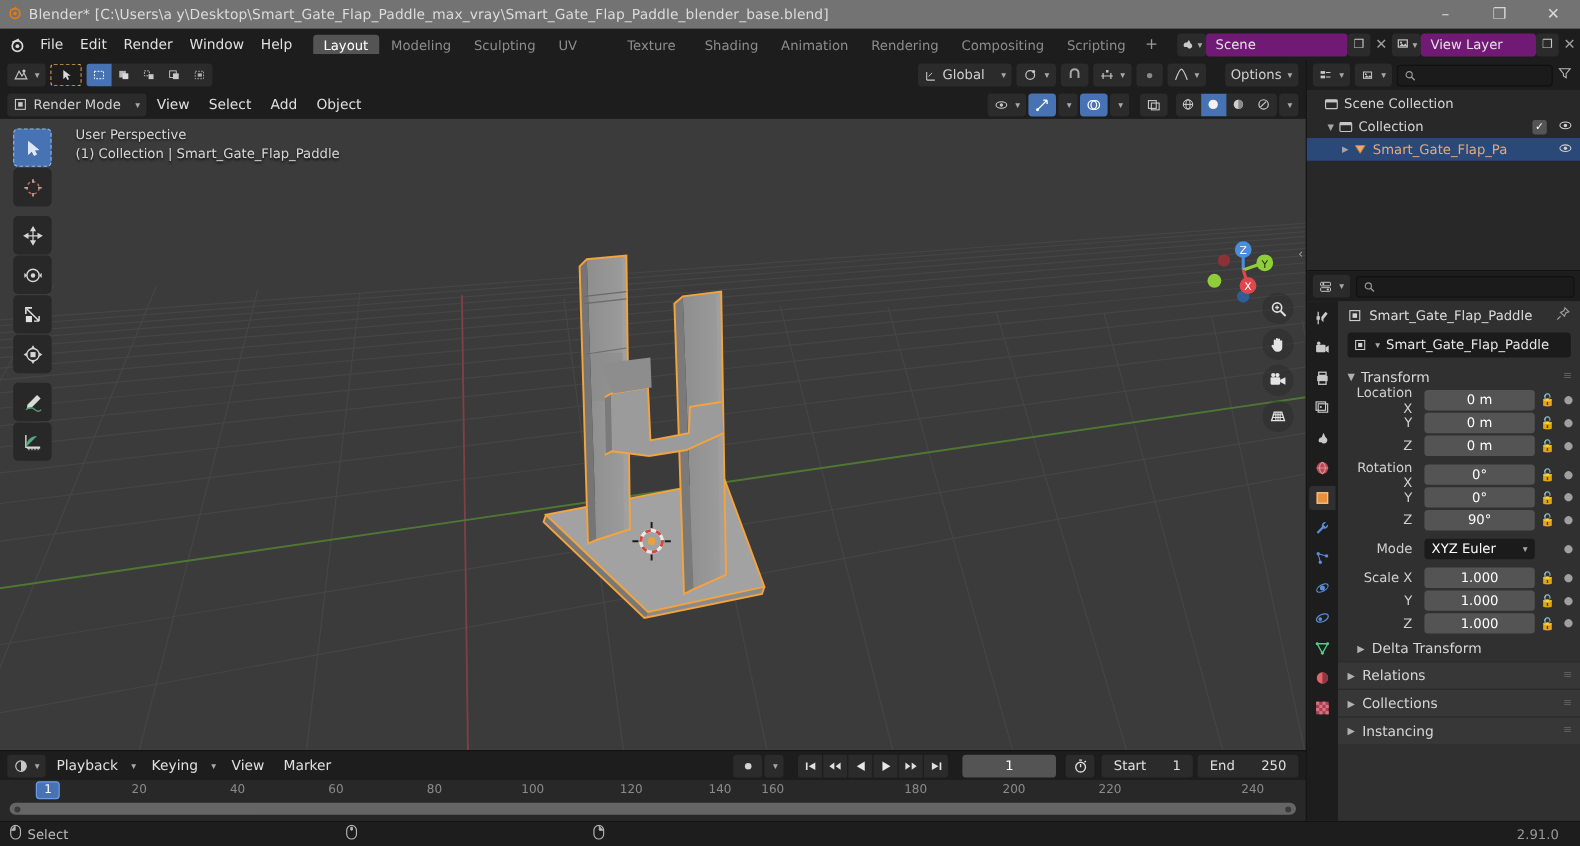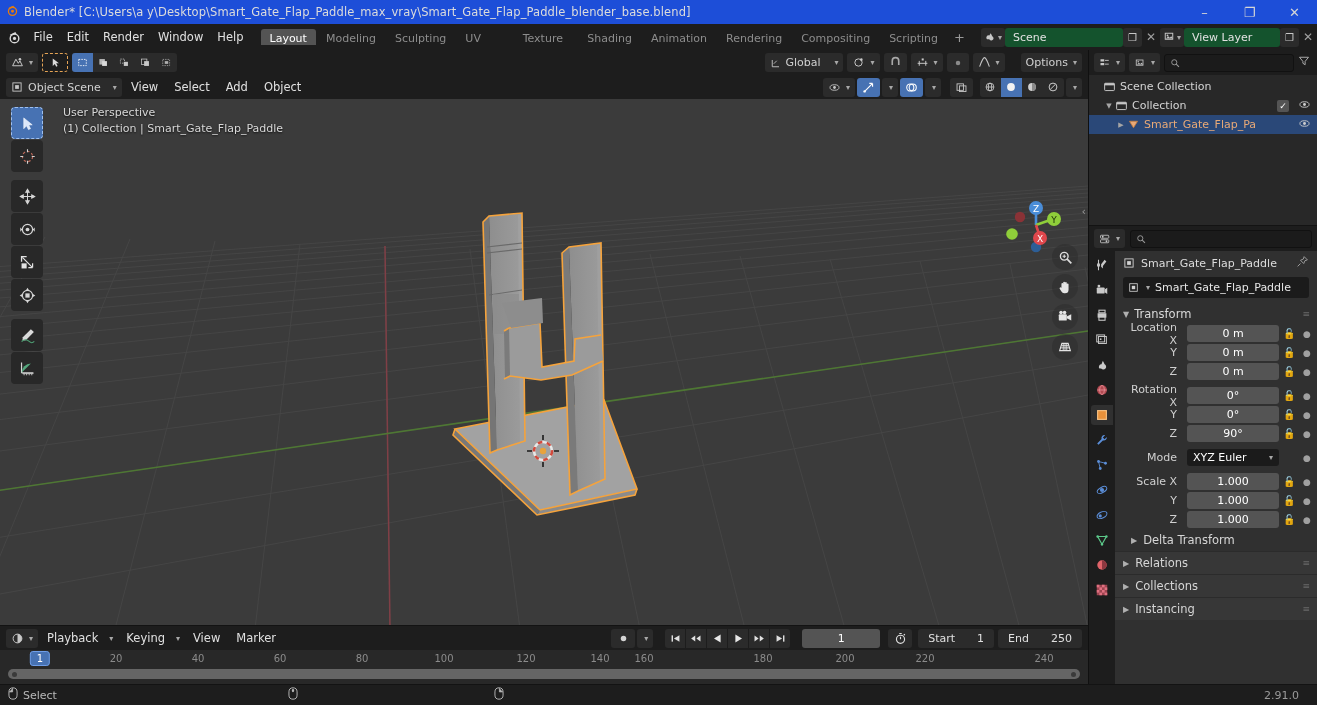--- a/index.html
+++ b/index.html
@@ -9,21 +9,21 @@
     font-family: "DejaVu Sans", sans-serif;
     font-size: 11px;
     color: #e5e5e5;
     overflow: hidden;
     position: relative;
   }
   .app { width: 1317px; height: 705px; position: relative; display: flex; flex-direction: column; }
 
   
   .titlebar {
-    height: 24px; background: #1d4ed8; display: flex; align-items: center;
+    height: 24px; background: #737373; display: flex; align-items: center;
     flex: 0 0 24px; position: relative;
   }
   .titlebar .tb-icon { width: 24px; text-align: center; font-size: 11px; color: #e87d0d; }
   .titlebar .tb-text { font-size: 11.5px; color: #dcdcdc; letter-spacing: .1px; }
   .wincontrols { position: absolute; right: 0; top: 0; height: 24px; display: flex; }
   .wincontrols div {
     width: 45px; height: 24px; display: flex; align-items: center; justify-content: center;
     color: #d6d6d6; font-size: 13px;
   }
 
@@ -47,21 +47,21 @@
   }
   .wtab.active { background: #545454; color: #ffffff; }
   .tabplus { color: #9a9a9a; padding: 0 6px; font-size: 13px; }
 
   .scene-block { display: flex; align-items: center; margin-left: 10px; gap: 0px; }
   .icobtn {
     height: 19px; min-width: 19px; display: flex; align-items: center; justify-content: center;
     background: #2b2b2b; border-radius: 3px; color: #c8c8c8; font-size: 10px; padding: 0 3px;
   }
   .fieldbox {
-    height: 19px; background: #14532d; border-radius: 3px; display: flex; align-items: center;
+    height: 19px; background: #701a75; border-radius: 3px; display: flex; align-items: center;
     padding: 0 8px; font-size: 11px; color: #e2e2e2;
   }
   .xbtn { width: 18px; text-align: center; color: #a0a0a0; font-size: 12px; line-height: 19px; }
 
   
   .mainarea { flex: 1 1 auto; display: flex; position: relative; }
   .leftcol { width: 1088px; display: flex; flex-direction: column; position: relative; }
   .rightcol { width: 229px; display: flex; flex-direction: column; border-left: 1px solid #101010; }
 
   
@@ -408,21 +408,21 @@
             <span class="caret">▾</span>
         </div>
       </div>
 
       <div class="vp-header2">
         <div class="hbtn" style="min-width:100px; justify-content:flex-start; gap:5px">
           <svg width="12" height="12" viewBox="0 0 16 16">
               <rect x="2.5" y="2.5" width="11" height="11" fill="none" stroke="#c8c8c8" stroke-width="1.2"></rect>
               <rect x="5.5" y="5.5" width="5" height="5" fill="#c8c8c8"></rect>
             </svg>
-          <span>Object Scene</span>
+          <span>Render Mode</span>
           <span class="spacer"></span>
             <span class="caret">▾</span>
         </div>
         <div class="mnu">View</div>
         <div class="mnu">Select</div>
         <div class="mnu">Add</div>
         <div class="mnu">Object</div>
         <div class="spacer"></div>
         <div class="hbtn">
           <svg width="13" height="13" viewBox="0 0 16 16">

